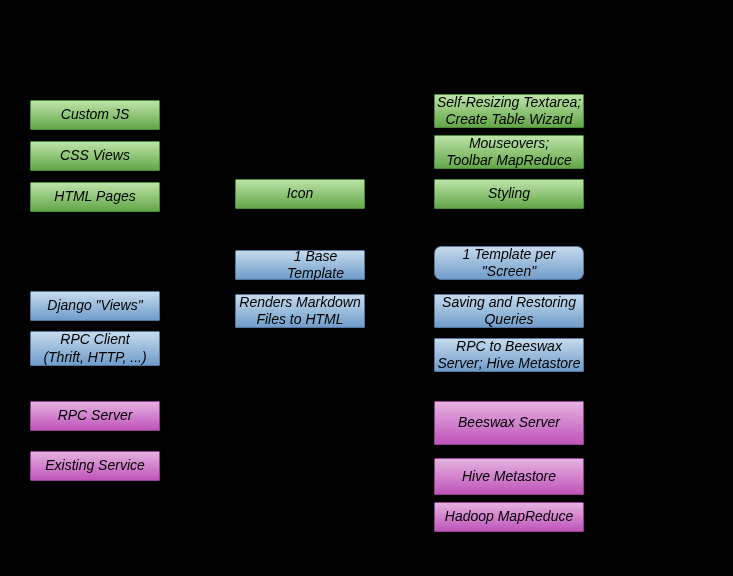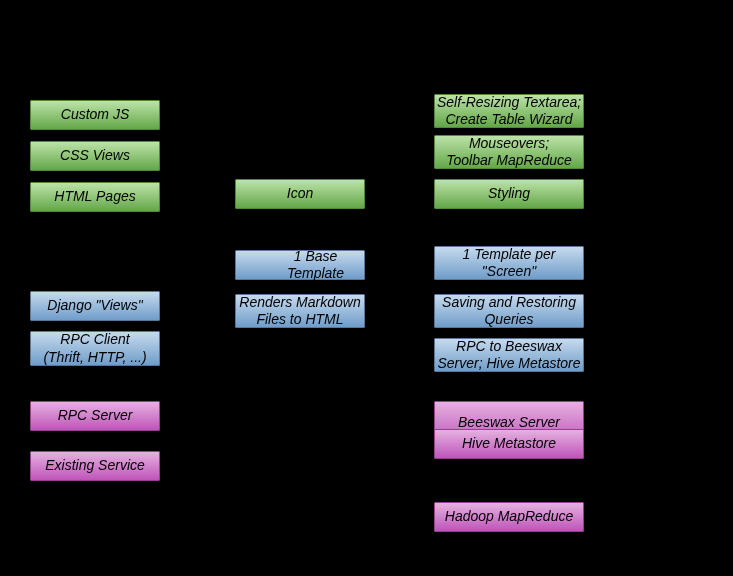--- a/index.html
+++ b/index.html
@@ -65,23 +65,23 @@
   <div class="box magenta c1" style="top:451px; height:30px;">Existing Service</div>
   <div class="box blue c2" style="top:250px; height:30px;padding-left:31px;">1 Base Template</div>
   <div class="box blue c2" style="top:294px; height:34px;">Renders Markdown
 Files to HTML</div>
 
   <div class="box green c3" style="top:94px;  height:34px;">Self-Resizing Textarea;
 Create Table Wizard</div>
   <div class="box green c3" style="top:135px; height:34px;">Mouseovers;
 Toolbar MapReduce</div>
   <div class="box green c3" style="top:179px; height:30px;">Styling</div>
-  <div class="box blue c3" style="top:246px; height:34px;">1 Template per
+  <div class="box blue c3" style="top:246px; height:34px;border-radius:7px;">1 Template per
 "Screen"</div>
   <div class="box blue c3" style="top:294px; height:34px;">Saving and Restoring
 Queries</div>
   <div class="box blue c3" style="top:338px; height:34px;">RPC to Beeswax
 Server; Hive Metastore</div>
   <div class="box magenta c3" style="top:401px; height:44px;">Beeswax Server</div>
-  <div class="box magenta c3" style="top:429px; height:30px;">Hive Metastore</div>
+  <div class="box magenta c3" style="top:458px; height:37px;">Hive Metastore</div>
   <div class="box magenta c3" style="top:502px; height:30px;">Hadoop MapReduce</div>
 
 </div>
 
 </body></html>

